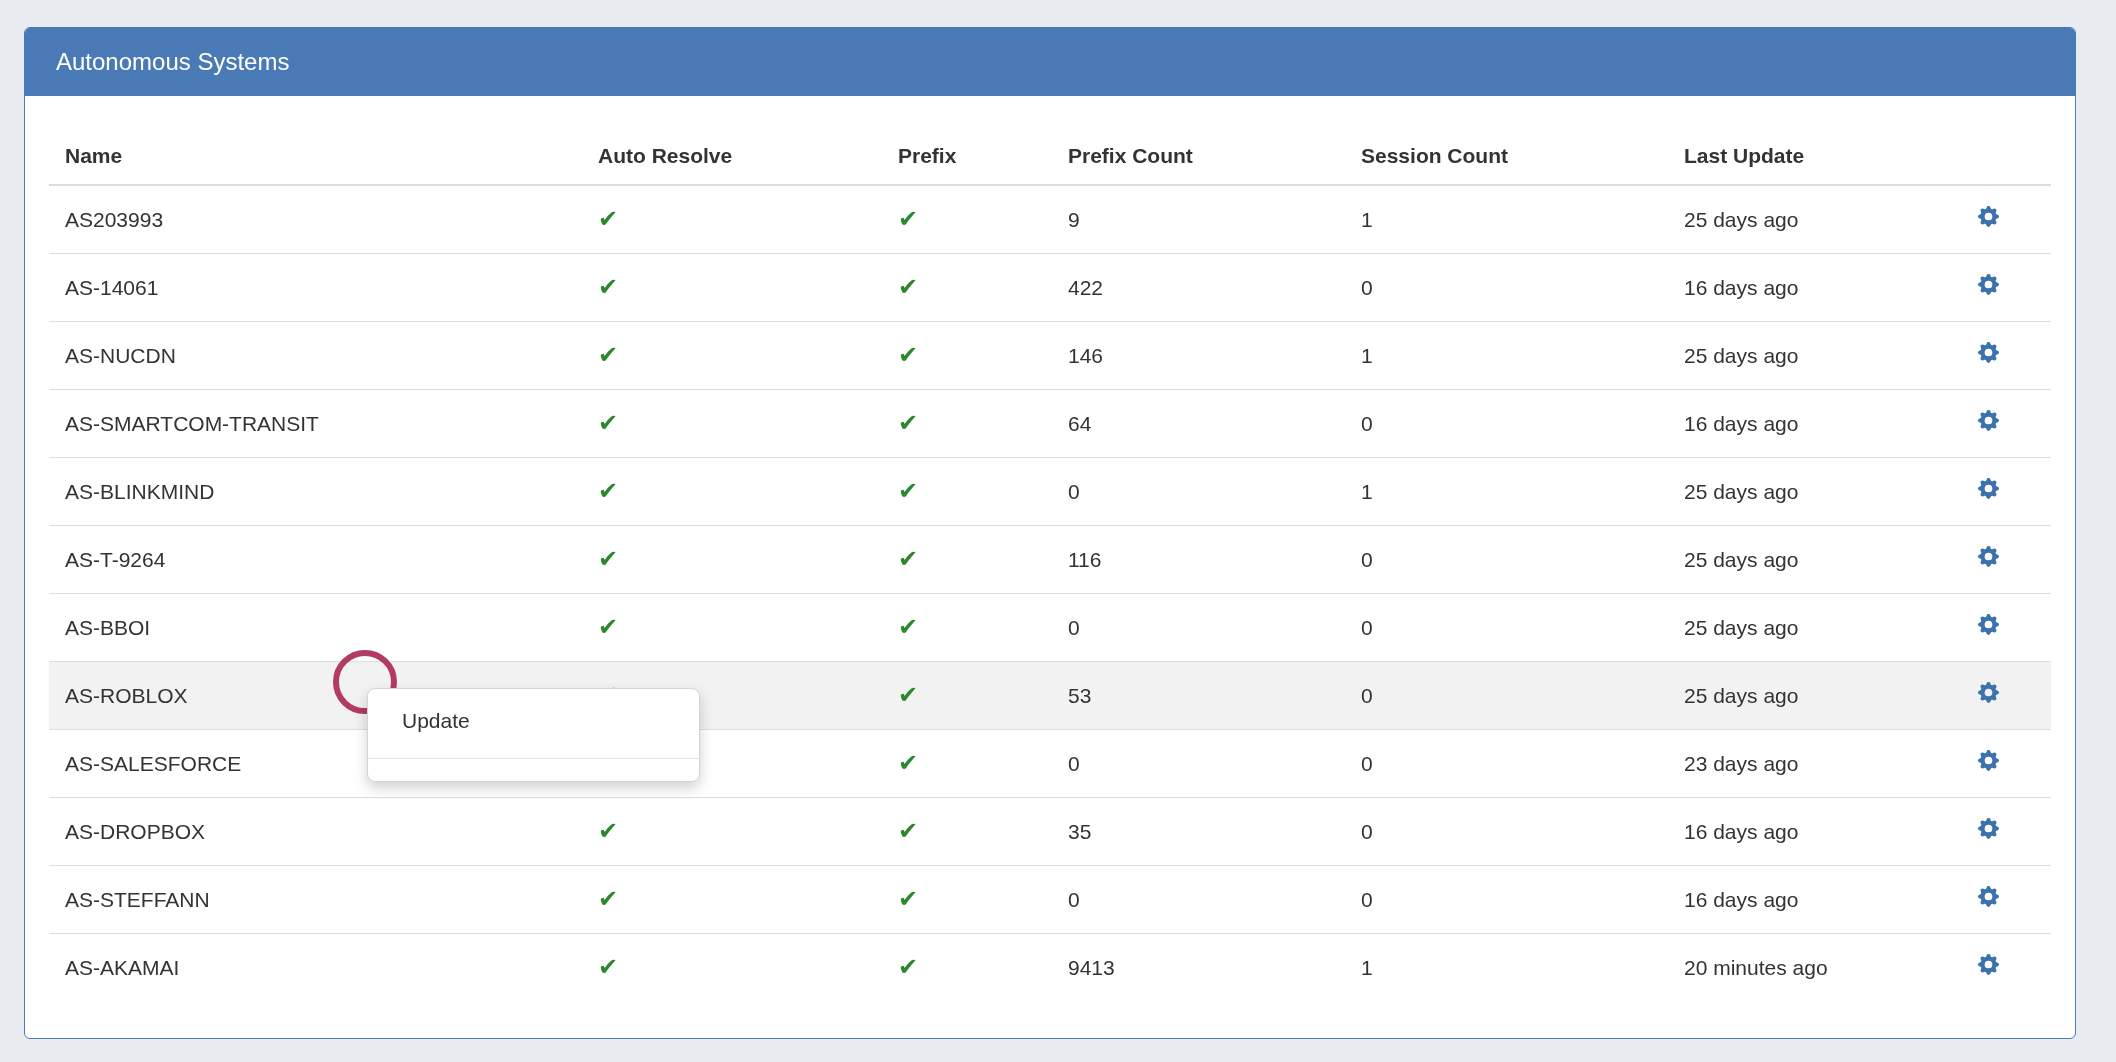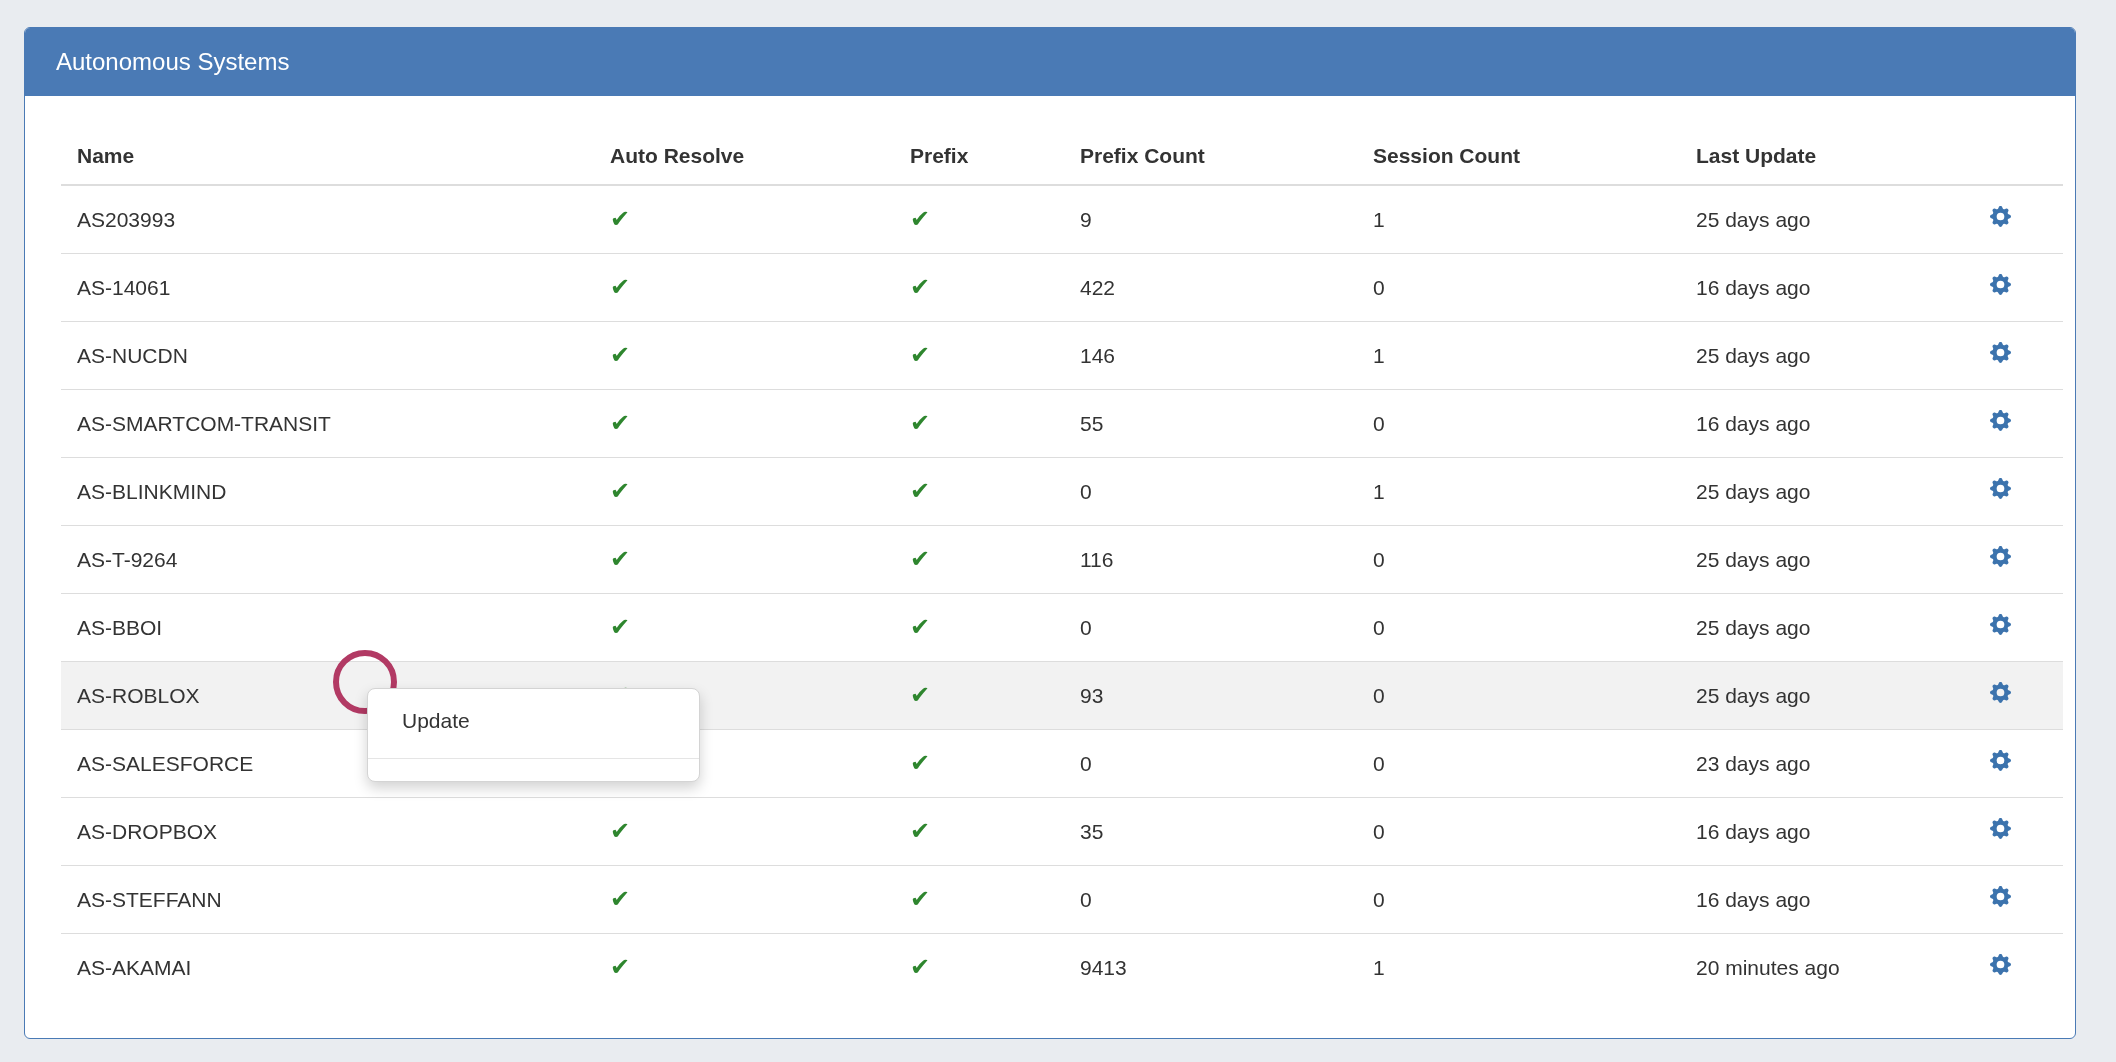--- a/index.html
+++ b/index.html
@@ -32,21 +32,21 @@
   .panel-heading {
     height: 68px;
     line-height: 68px;
     background: var(--panel-blue);
     border-radius: 5px 5px 0 0;
     color: #ffffff;
     font-size: 24px;
     font-weight: normal;
     padding-left: 31px;
   }
-  .panel-body { padding: 24px; margin-left: 12px; }
+  .panel-body { padding: 24px; }
   table.as-table {
     width: 100%;
     border-collapse: collapse;
     table-layout: fixed;
   }
   table.as-table th {
     text-align: left;
     font-size: 21px;
     font-weight: bold;
     color: var(--text);
@@ -171,21 +171,21 @@
             <td>1</td>
             <td>25 days ago</td>
             <td class="gear-cell"><button class="gear-btn"><svg width="21" height="21" viewBox="0 0 16 16">
                   <path fill-rule="evenodd" d="M9.405 1.05c-.413-1.4-2.397-1.4-2.81 0l-.1.34a1.464 1.464 0 0 1-2.105.872l-.31-.17c-1.283-.698-2.686.705-1.987 1.987l.169.311c.446.82.023 1.841-.872 2.105l-.34.1c-1.4.413-1.4 2.397 0 2.81l.34.1a1.464 1.464 0 0 1 .872 2.105l-.17.31c-.698 1.283.705 2.686 1.987 1.987l.311-.169a1.464 1.464 0 0 1 2.105.872l.1.34c.413 1.4 2.397 1.4 2.81 0l.1-.34a1.464 1.464 0 0 1 2.105-.872l.31.17c1.283.698 2.686-.705 1.987-1.987l-.169-.311a1.464 1.464 0 0 1 .872-2.105l.34-.1c1.4-.413 1.4-2.397 0-2.81l-.34-.1a1.464 1.464 0 0 1-.872-2.105l.17-.31c.698-1.283-.705-2.686-1.987-1.987l-.311.169a1.464 1.464 0 0 1-2.105-.872l-.1-.34zM8 10.93a2.929 2.929 0 1 1 0-5.86 2.929 2.929 0 0 1 0 5.858z"></path>
                 </svg></button></td>
           </tr>
           <tr>
             <td>AS-SMARTCOM-TRANSIT</td>
             <td><span class="check">✔</span></td>
             <td><span class="check">✔</span></td>
-            <td>55</td>
+            <td>64</td>
             <td>0</td>
             <td>16 days ago</td>
             <td class="gear-cell"><button class="gear-btn"><svg width="21" height="21" viewBox="0 0 16 16">
                   <path fill-rule="evenodd" d="M9.405 1.05c-.413-1.4-2.397-1.4-2.81 0l-.1.34a1.464 1.464 0 0 1-2.105.872l-.31-.17c-1.283-.698-2.686.705-1.987 1.987l.169.311c.446.82.023 1.841-.872 2.105l-.34.1c-1.4.413-1.4 2.397 0 2.81l.34.1a1.464 1.464 0 0 1 .872 2.105l-.17.31c-.698 1.283.705 2.686 1.987 1.987l.311-.169a1.464 1.464 0 0 1 2.105.872l.1.34c.413 1.4 2.397 1.4 2.81 0l.1-.34a1.464 1.464 0 0 1 2.105-.872l.31.17c1.283.698 2.686-.705 1.987-1.987l-.169-.311a1.464 1.464 0 0 1 .872-2.105l.34-.1c1.4-.413 1.4-2.397 0-2.81l-.34-.1a1.464 1.464 0 0 1-.872-2.105l.17-.31c.698-1.283-.705-2.686-1.987-1.987l-.311.169a1.464 1.464 0 0 1-2.105-.872l-.1-.34zM8 10.93a2.929 2.929 0 1 1 0-5.86 2.929 2.929 0 0 1 0 5.858z"></path>
                 </svg></button></td>
           </tr>
           <tr>
             <td>AS-BLINKMIND</td>
             <td><span class="check">✔</span></td>
             <td><span class="check">✔</span></td>
@@ -215,21 +215,21 @@
             <td>0</td>
             <td>25 days ago</td>
             <td class="gear-cell"><button class="gear-btn"><svg width="21" height="21" viewBox="0 0 16 16">
                   <path fill-rule="evenodd" d="M9.405 1.05c-.413-1.4-2.397-1.4-2.81 0l-.1.34a1.464 1.464 0 0 1-2.105.872l-.31-.17c-1.283-.698-2.686.705-1.987 1.987l.169.311c.446.82.023 1.841-.872 2.105l-.34.1c-1.4.413-1.4 2.397 0 2.81l.34.1a1.464 1.464 0 0 1 .872 2.105l-.17.31c-.698 1.283.705 2.686 1.987 1.987l.311-.169a1.464 1.464 0 0 1 2.105.872l.1.34c.413 1.4 2.397 1.4 2.81 0l.1-.34a1.464 1.464 0 0 1 2.105-.872l.31.17c1.283.698 2.686-.705 1.987-1.987l-.169-.311a1.464 1.464 0 0 1 .872-2.105l.34-.1c1.4-.413 1.4-2.397 0-2.81l-.34-.1a1.464 1.464 0 0 1-.872-2.105l.17-.31c.698-1.283-.705-2.686-1.987-1.987l-.311.169a1.464 1.464 0 0 1-2.105-.872l-.1-.34zM8 10.93a2.929 2.929 0 1 1 0-5.86 2.929 2.929 0 0 1 0 5.858z"></path>
                 </svg></button></td>
           </tr>
           <tr class="hl">
             <td>AS-ROBLOX</td>
             <td><span class="check">✔</span></td>
             <td><span class="check">✔</span></td>
-            <td>93</td>
+            <td>53</td>
             <td>0</td>
             <td>25 days ago</td>
             <td class="gear-cell"><button class="gear-btn"><svg width="21" height="21" viewBox="0 0 16 16">
                   <path fill-rule="evenodd" d="M9.405 1.05c-.413-1.4-2.397-1.4-2.81 0l-.1.34a1.464 1.464 0 0 1-2.105.872l-.31-.17c-1.283-.698-2.686.705-1.987 1.987l.169.311c.446.82.023 1.841-.872 2.105l-.34.1c-1.4.413-1.4 2.397 0 2.81l.34.1a1.464 1.464 0 0 1 .872 2.105l-.17.31c-.698 1.283.705 2.686 1.987 1.987l.311-.169a1.464 1.464 0 0 1 2.105.872l.1.34c.413 1.4 2.397 1.4 2.81 0l.1-.34a1.464 1.464 0 0 1 2.105-.872l.31.17c1.283.698 2.686-.705 1.987-1.987l-.169-.311a1.464 1.464 0 0 1 .872-2.105l.34-.1c1.4-.413 1.4-2.397 0-2.81l-.34-.1a1.464 1.464 0 0 1-.872-2.105l.17-.31c.698-1.283-.705-2.686-1.987-1.987l-.311.169a1.464 1.464 0 0 1-2.105-.872l-.1-.34zM8 10.93a2.929 2.929 0 1 1 0-5.86 2.929 2.929 0 0 1 0 5.858z"></path>
                 </svg></button></td>
           </tr>
           <tr>
             <td>AS-SALESFORCE</td>
             <td><span class="check">✔</span></td>
             <td><span class="check">✔</span></td>

